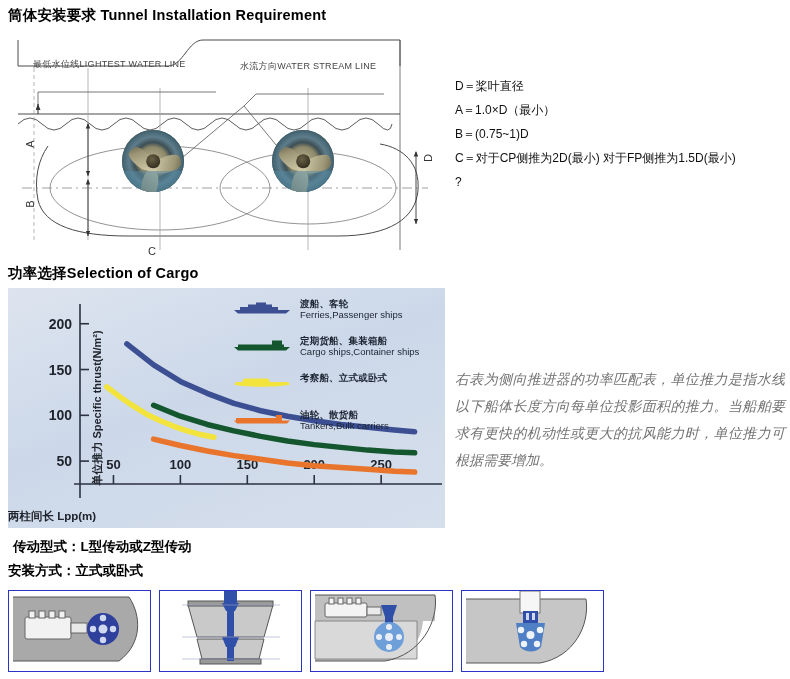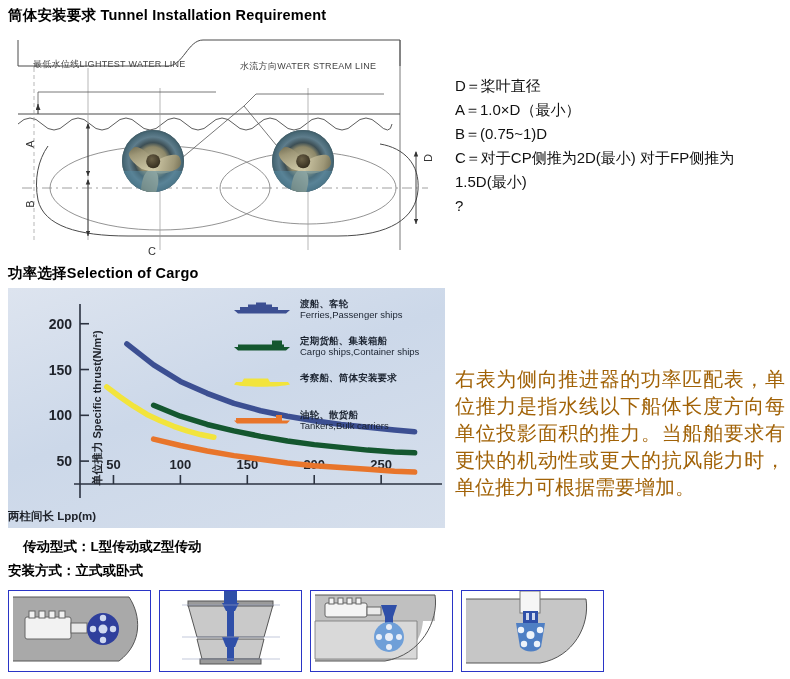--- a/index.html
+++ b/index.html
@@ -42,21 +42,21 @@
     background:radial-gradient(circle at 40% 35%,#6b6147,#241e13);
   }
   .prop-photo .tunnel-bot{
     position:absolute;left:0;bottom:0;width:100%;height:34%;
     background:rgba(86,137,160,.55);
   }
 
   
   .formula-block{
     position:absolute;left:455px;top:74px;width:325px;
-    font-size:15px;line-height:24px;color:#111;
+    font-size:12px;line-height:24px;color:#111;
   }
   .formula-block div{white-space:normal;}
 
   
   .chart-panel{
     position:absolute;left:8px;top:288px;width:437px;height:240px;
     background:linear-gradient(160deg,#dde4ef 0%,#ccd8e9 45%,#d6dfec 100%);
   }
   .chart-svg{position:absolute;left:0;top:0;}
   .axis-label-y{
@@ -69,21 +69,21 @@
   }
 
   .legend{position:absolute;left:232px;top:298px;width:205px;}
   .legend-row{position:relative;margin-bottom:7px;padding-left:68px;min-height:30px;}
   .legend-ship{position:absolute;left:0;top:3px;width:60px;height:13px;}
   .legend-cn{font-size:9.5px;font-weight:bold;color:#1b2330;line-height:11px;letter-spacing:.2px;}
   .legend-en{font-size:9.5px;color:#1b2330;line-height:11px;}
 
   .chart-note{
     position:absolute;left:455px;top:366px;width:330px;
-    font-size:20px;line-height:27px;color:#a16207;text-align:justify;
+    font-size:14px;line-height:27px;color:#737373;text-align:justify;font-style:italic;
   }
 
   
   .thumbs{position:absolute;left:8px;top:590px;display:flex;gap:8px;}
   .thumb{
     width:141px;height:80px;border:1.5px solid #2a35c6;background:#fff;
     position:relative;overflow:hidden;
   }
   .thumb svg{display:block;}
 </style>
@@ -219,34 +219,34 @@
       <svg class="legend-ship" viewBox="0 0 60 13">
         <path d="M2,9 L58,9 L54,12.5 L6,12.5 Z M6,9 L6,6.5 L52,6.5 L52,9 Z M40,6.5 L40,2.5 L50,2.5 L50,6.5 Z" fill="#14572f"></path>
       </svg>
       <div class="legend-cn">定期货船、集装箱船</div>
       <div class="legend-en">Cargo ships,Container ships</div>
     </div>
     <div class="legend-row">
       <svg class="legend-ship" viewBox="0 0 60 13">
         <path d="M2,9.5 C10,12.5 48,12.5 58,9.5 L56,7 L4,7 Z M10,7 L12,3.5 L36,3.5 L38,7 Z" fill="#f2e43c"></path>
       </svg>
-      <div class="legend-cn">考察船、筒体安装要求</div>
+      <div class="legend-cn">考察船、立式或卧式</div>
     </div>
     <div class="legend-row">
       <svg class="legend-ship" viewBox="0 0 60 13">
         <path d="M2,8.5 L58,8.5 L55,11.5 L5,11.5 Z M4,8.5 L4,6 L50,6 L50,8.5 Z M44,6 L44,3 L50,3 L50,6 Z" fill="#e8752b"></path>
       </svg>
       <div class="legend-cn">油轮、散货船</div>
       <div class="legend-en">Tankers,Bulk carriers</div>
     </div>
   </div>
 
   <div class="chart-note">右表为侧向推进器的功率匹配表，单位推力是指水线以下船体长度方向每单位投影面积的推力。当船舶要求有更快的机动性或更大的抗风能力时，单位推力可根据需要增加。</div>
 
-  <div class="sub-line" style="left:23px;top:538px;text-align:center;">传动型式：L型传动或Z型传动</div>
+  <div class="sub-line" style="left:13px;top:538px;text-align:center;">传动型式：L型传动或Z型传动</div>
   <div class="sub-line" style="left:8px;top:562px;">安装方式：立式或卧式</div>
 
   <div class="thumbs">
 
     <div class="thumb">
       <svg width="141" height="80" viewBox="0 0 141 80">
         <path d="M4,6 L120,6 C132,24 134,52 110,70 L4,70 Z" fill="#a9a9a9"></path>
         <path d="M4,6 L120,6 C132,24 134,52 110,70 L4,70" fill="none" stroke="#555" stroke-width="1"></path>
         <rect x="16" y="26" width="46" height="22" rx="2" fill="#f2f2f2" stroke="#666"></rect>
         <rect x="20" y="20" width="6" height="7" fill="#f2f2f2" stroke="#666"></rect>

